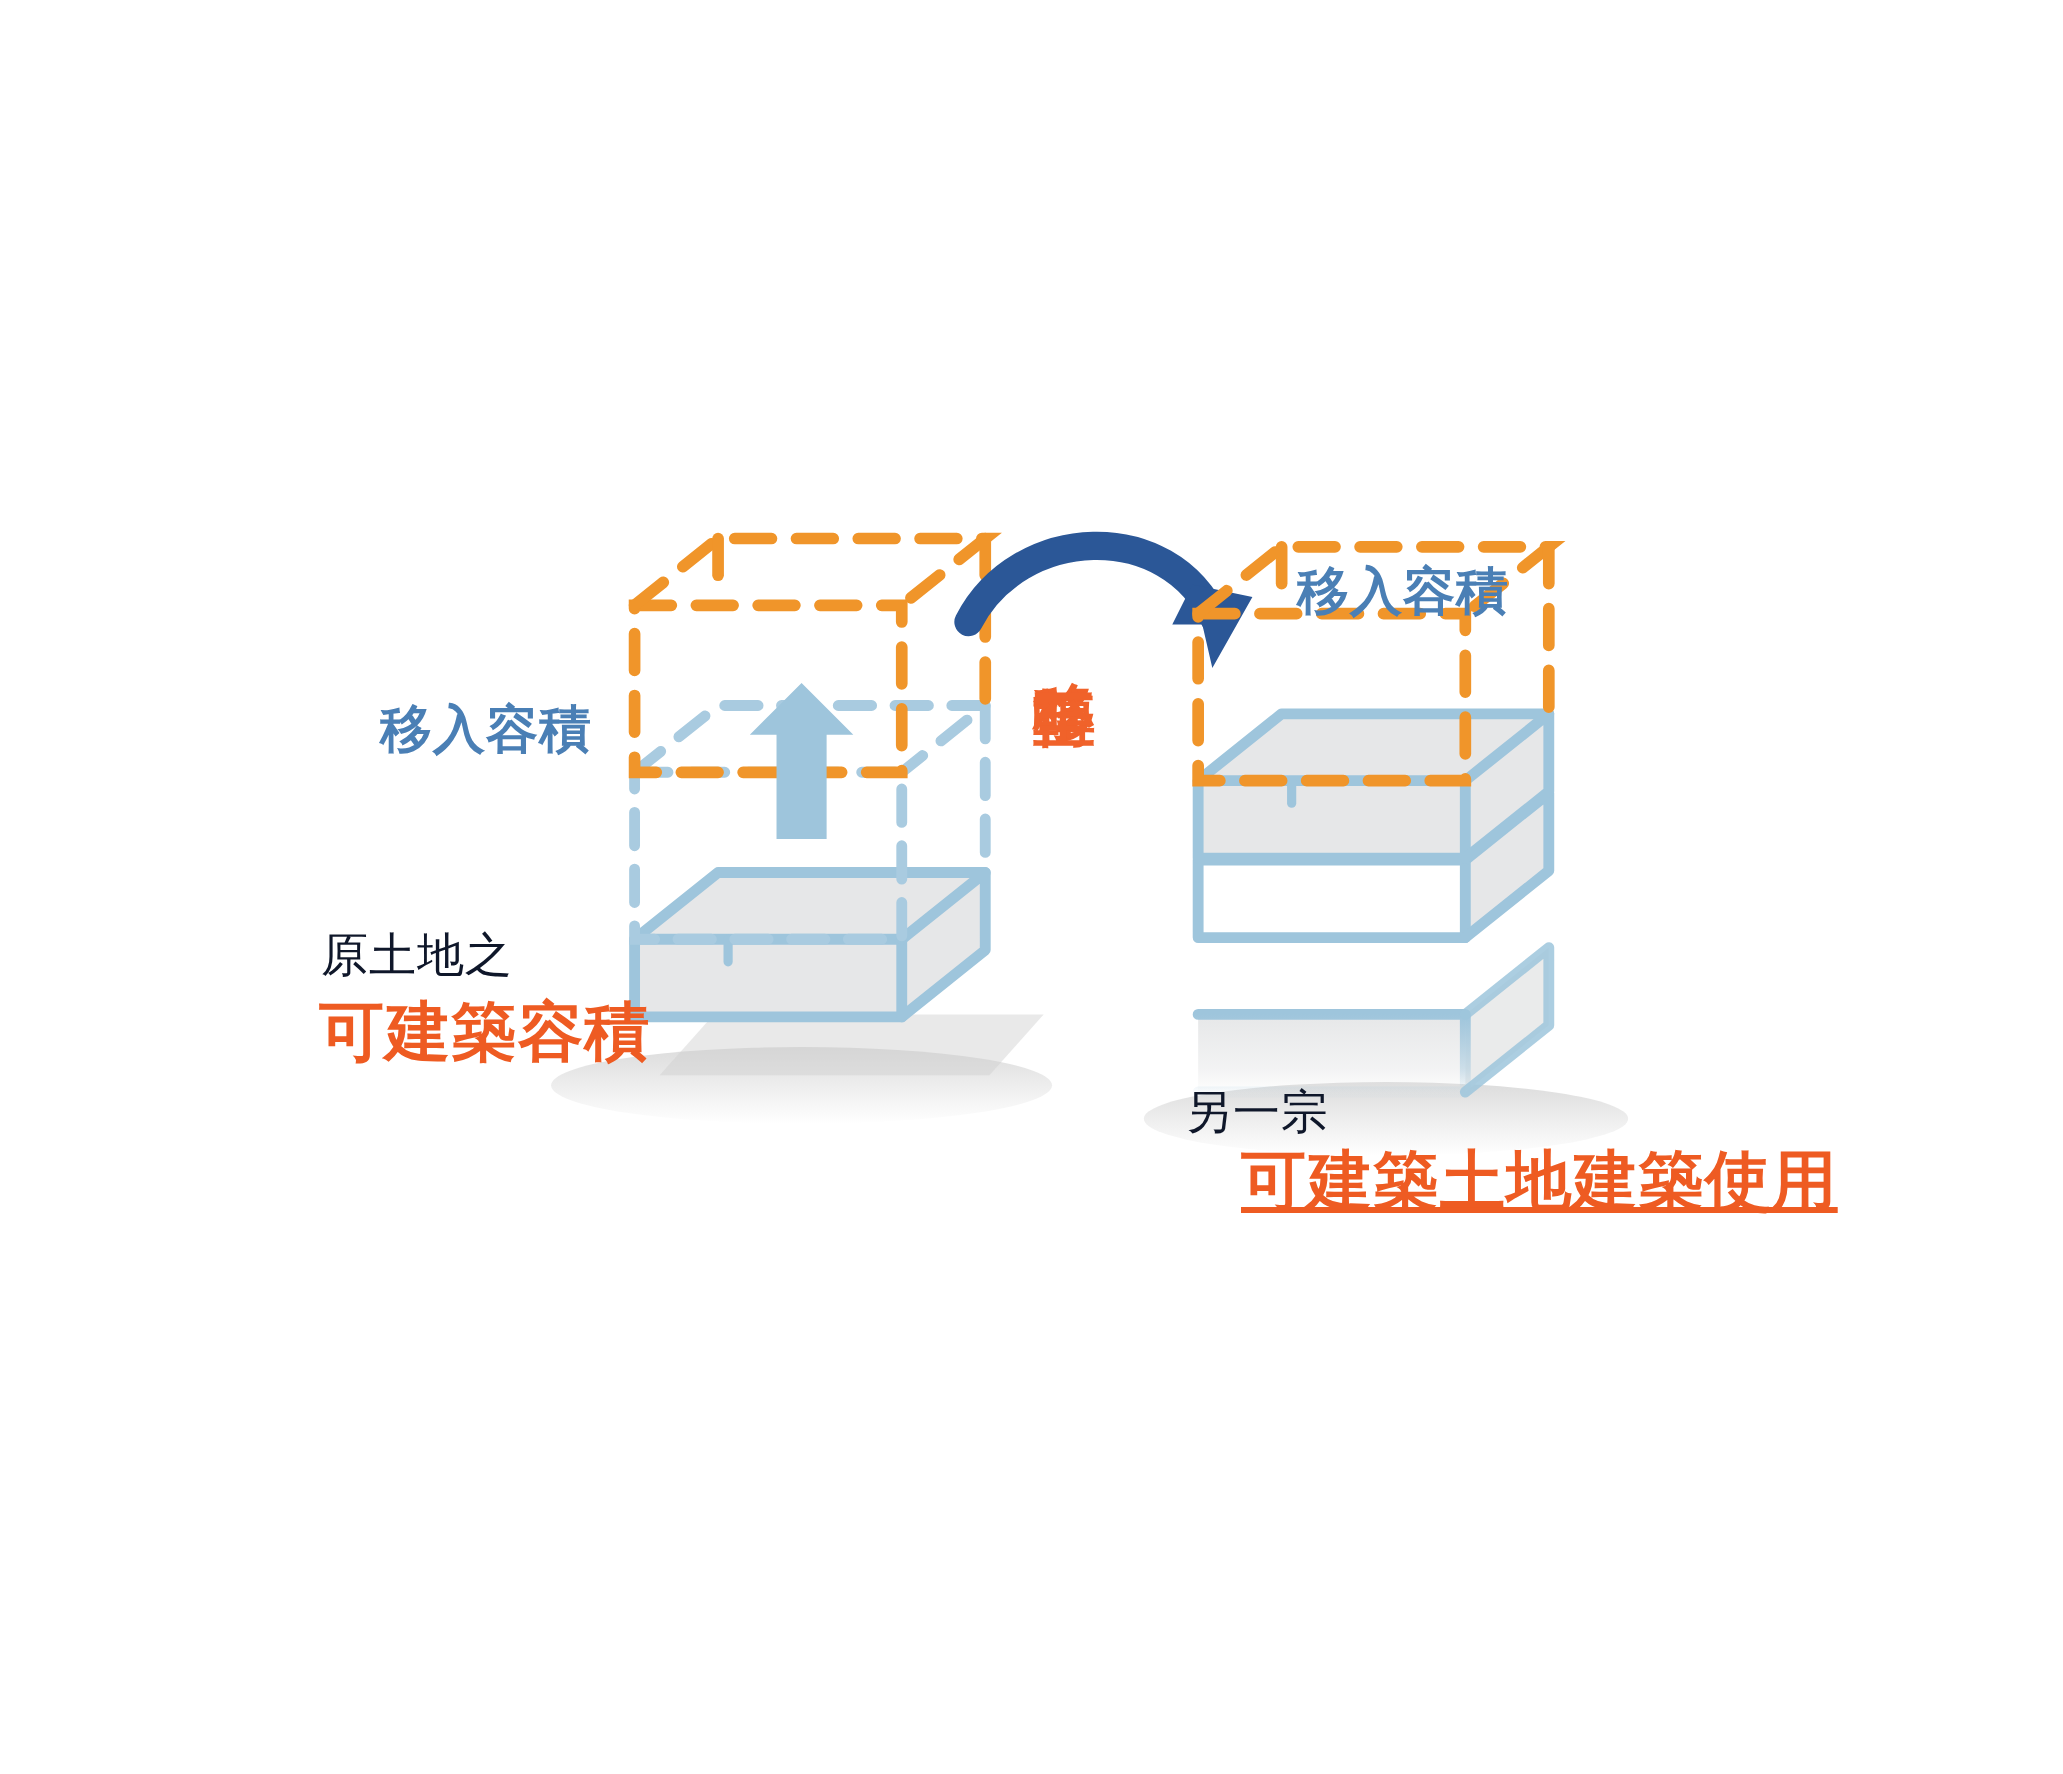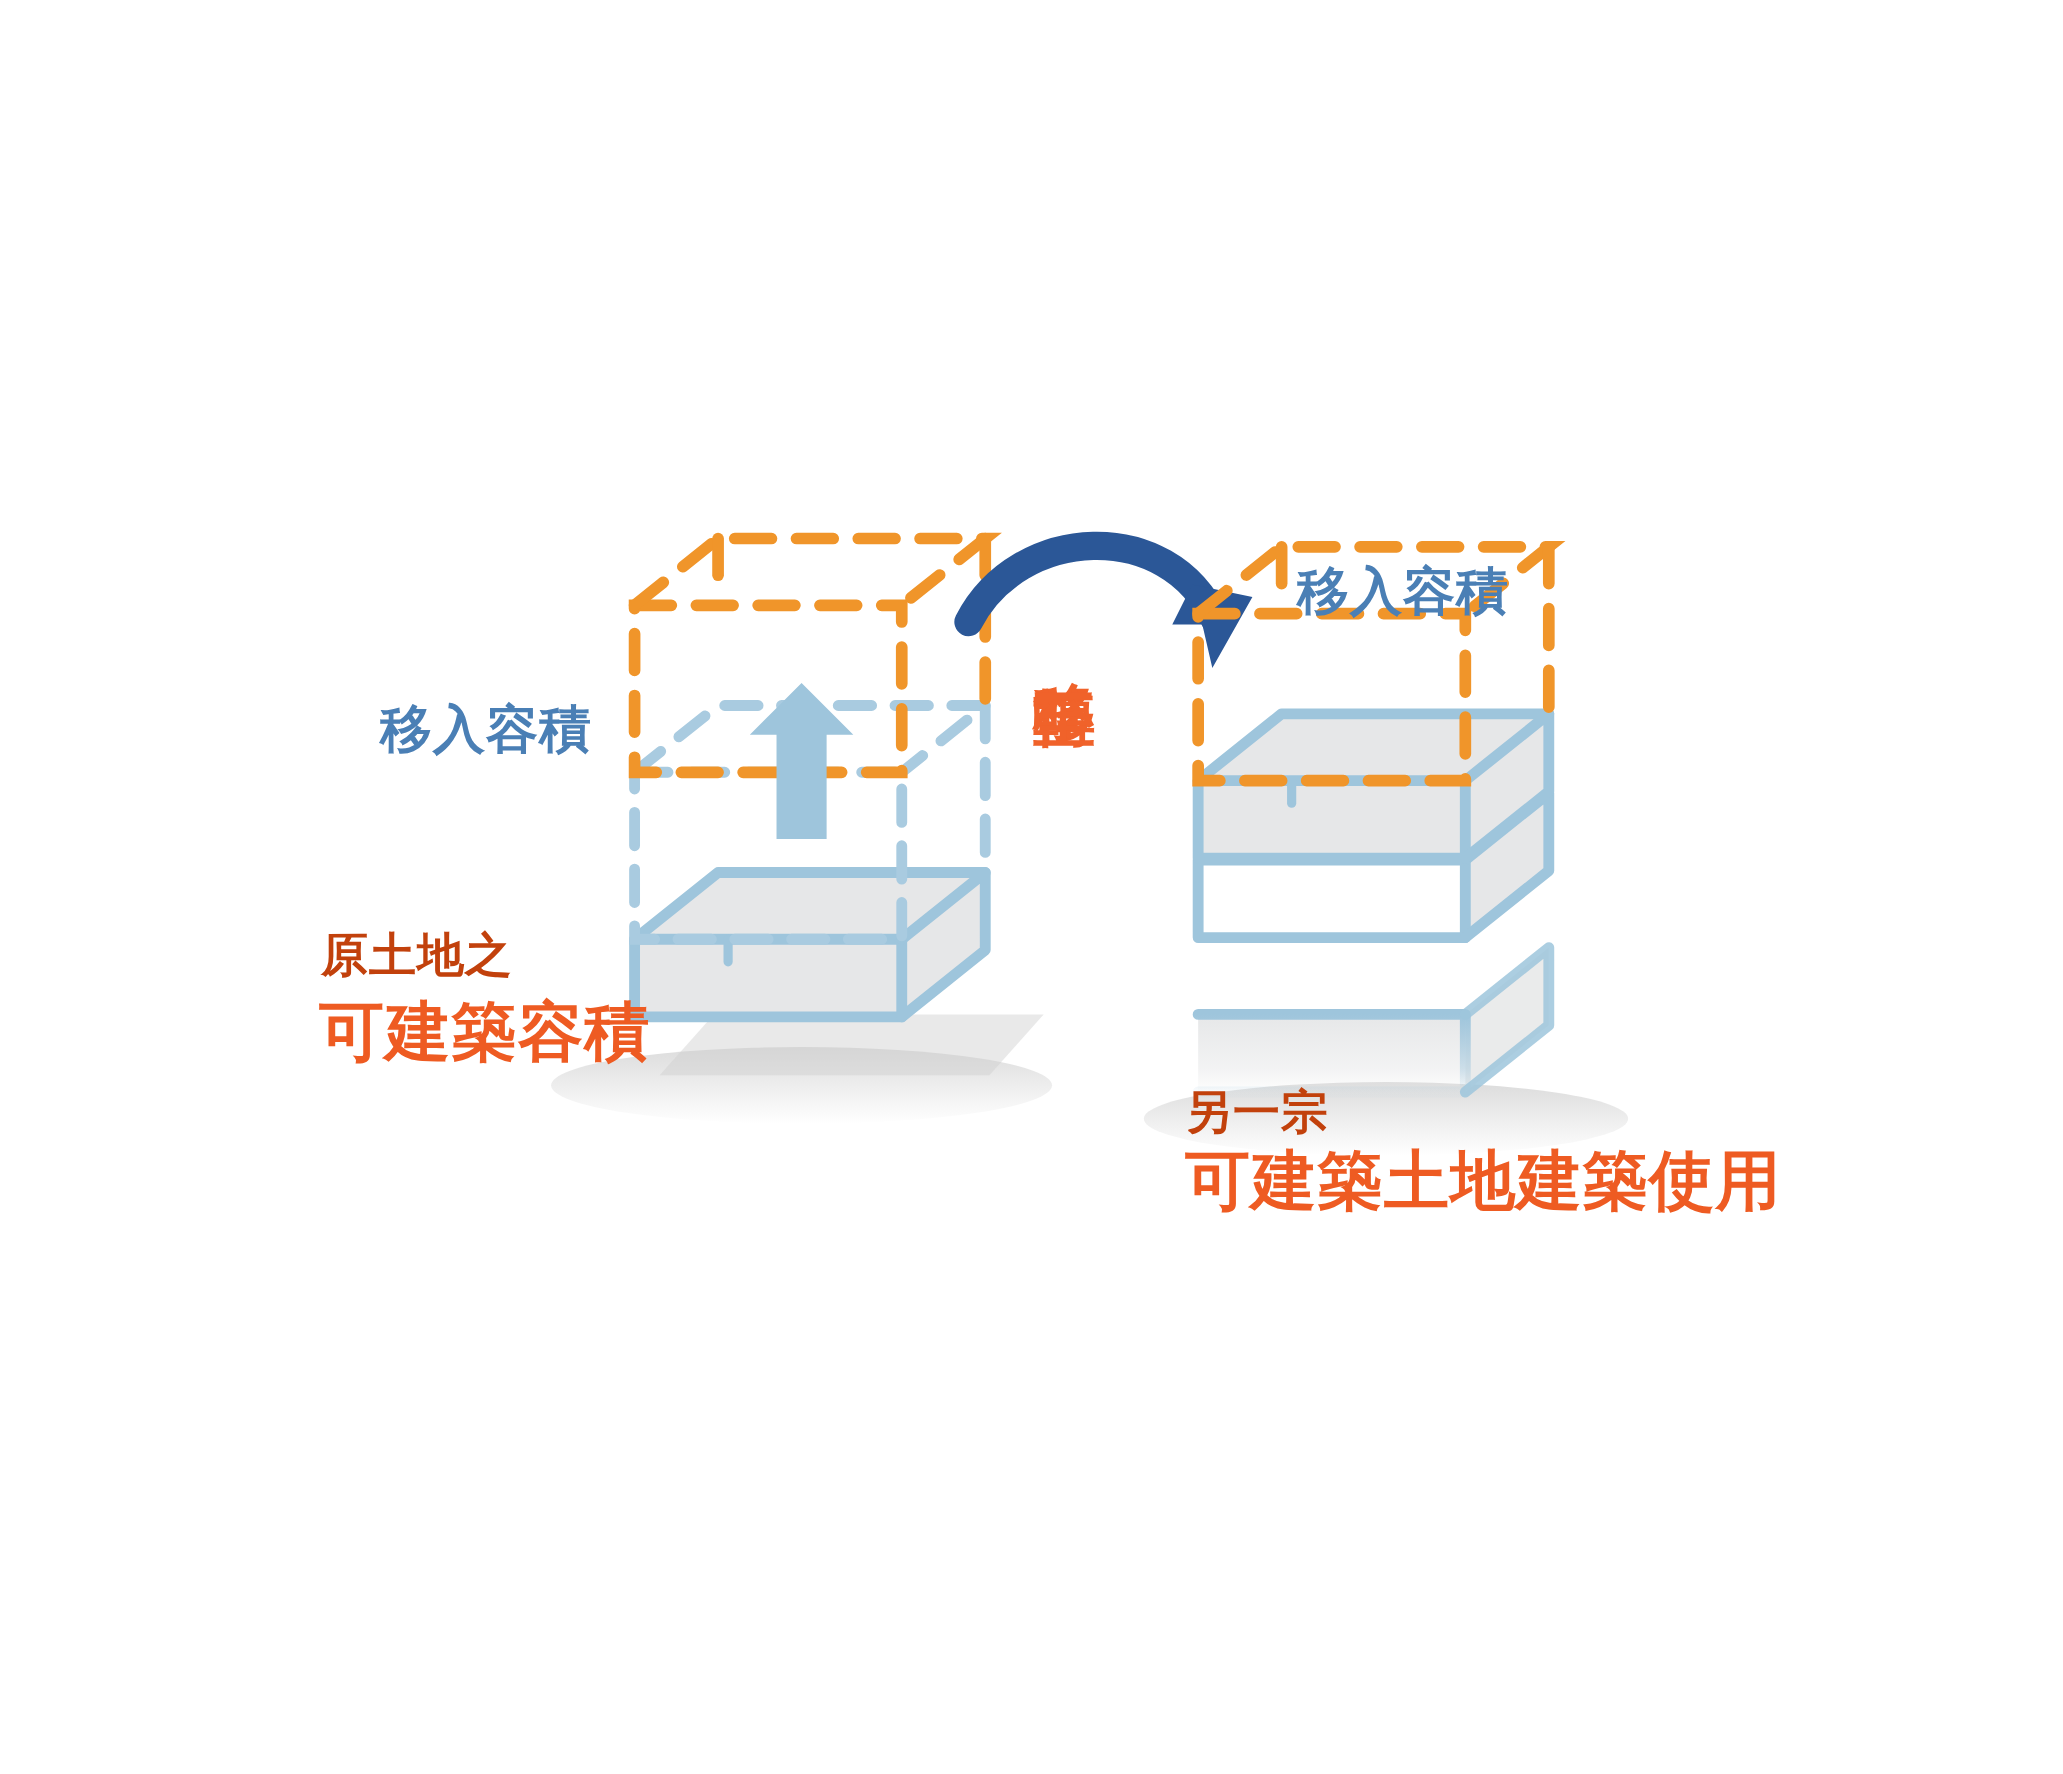--- a/index.html
+++ b/index.html
@@ -31,23 +31,23 @@
     white-space: nowrap;
     line-height: 1.12;
     letter-spacing: 0.02em;
   }
   .lbl-blue {
     color: #4A7FB5;
     font-size: 52px;
     font-weight: 700;
   }
   .lbl-orange-small {
-    color: #c2410c;
+    color: #0f172a;
     font-size: 47px;
-    font-weight: 700;
+    font-weight: 400;
   }
   .lbl-orange-big {
     color: #EE5B22;
     font-size: 65px;
     font-weight: 700;
   }
   .lbl-vert {
     color: #F0622A;
     font-size: 62px;
     font-weight: 600;
@@ -56,21 +56,21 @@
     line-height: 1.18;
     letter-spacing: 0.10em;
   }
 
   #label-move-out   { left: 380px;  top: 700px; }
   #label-move-in    { left: 1297px; top: 562px; }
   #label-transfer   { left: 1028px; top: 632px; }
   #label-origin-sm  { left: 321px;  top: 929px; }
   #label-origin-bg  { left: 319px;  top: 996px; }
   #label-other-sm   { left: 1185px; top: 1086px; }
-  #label-other-bg   { left: 1185px; top: 1145px; }
+  #label-other-bg   { left: 1241px; top: 1145px; text-decoration: underline; }
 </style>
 </head>
 <body>
 
 <div id="stage">
 
   <svg id="diagram" viewBox="0 0 2472 2126" xmlns="http://www.w3.org/2000/svg">
     <defs>
       <linearGradient id="slabShadowGrad" x1="0" y1="0" x2="0" y2="1">
         <stop offset="0%" stop-color="#BFBFBF" stop-opacity="0.55"></stop>

